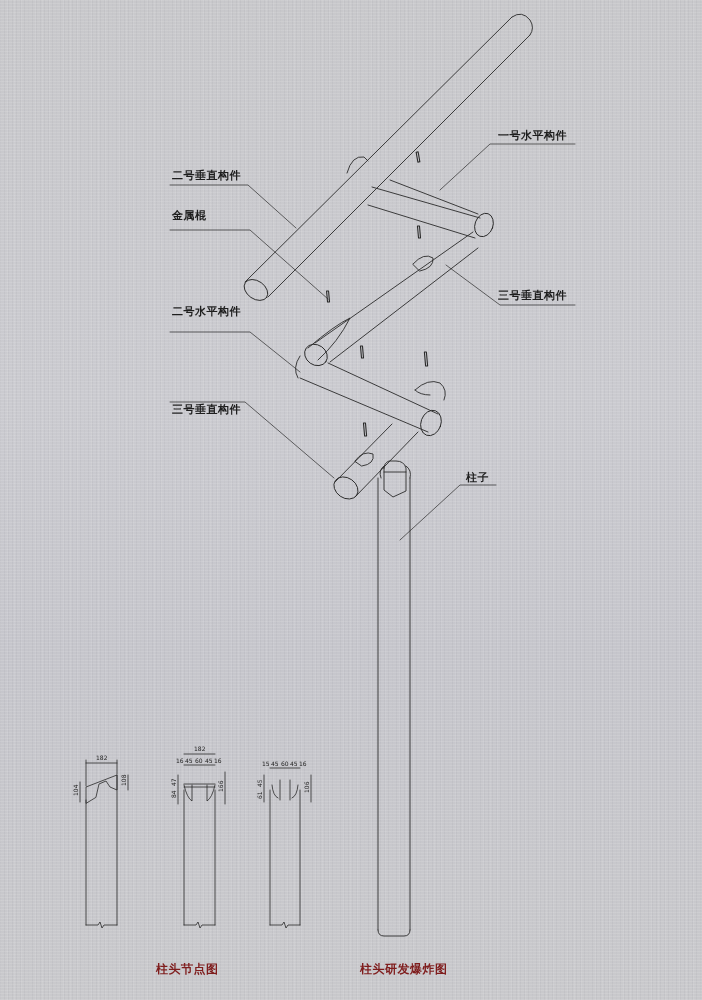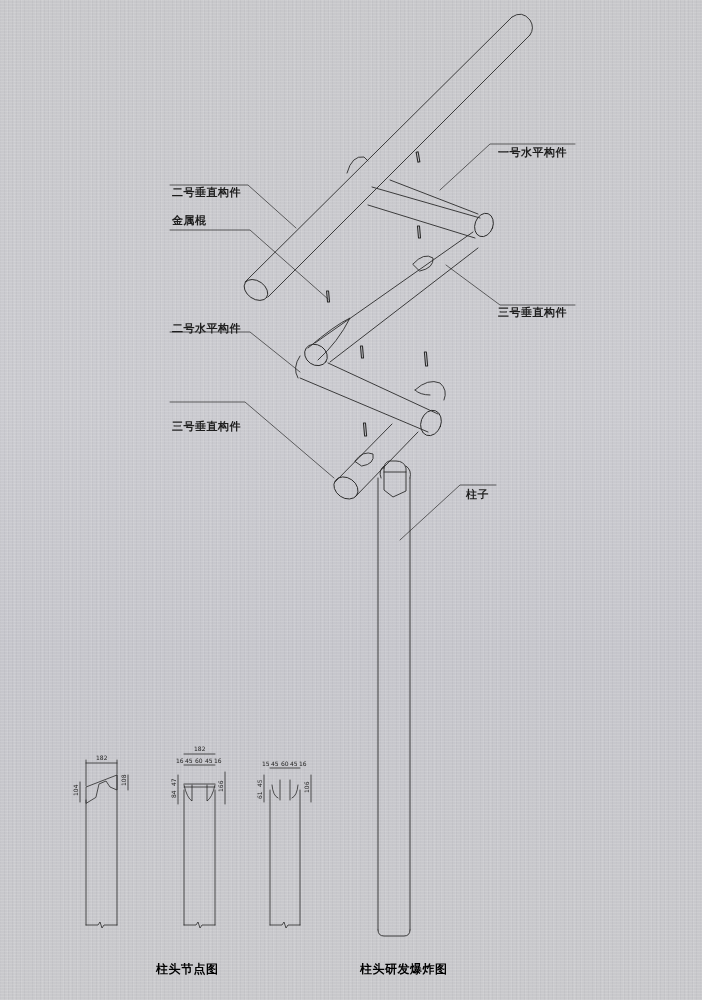--- a/index.html
+++ b/index.html
@@ -7,22 +7,22 @@
     width:702px; height:1000px; overflow:hidden; position:relative;
     background-color:#c9c9cd;
     background-image:
       repeating-linear-gradient(0deg, rgba(255,255,255,0.10) 0px, rgba(255,255,255,0.10) 1px, transparent 1px, transparent 3px),
       repeating-linear-gradient(90deg, rgba(120,120,130,0.08) 0px, rgba(120,120,130,0.08) 1px, transparent 1px, transparent 4px),
       repeating-linear-gradient(90deg, rgba(255,255,255,0.07) 0px, rgba(255,255,255,0.07) 1px, transparent 1px, transparent 7px),
       linear-gradient(180deg, #c8c8cb 0%, #cbcbd0 40%, #c6c6cc 65%, #c9c9cc 100%);
     font-family: "DejaVu Sans", sans-serif;
   }
   svg#drawing { position:absolute; left:0; top:0; }
-  .lbl { position:absolute; font-size:11px; color:#1e1e1e; font-weight:bold; white-space:nowrap; letter-spacing:0.5px;margin-top:17px; }
-  .cap { position:absolute; font-size:12px; color:#000000; font-weight:bold; white-space:nowrap; letter-spacing:0.5px; }
+  .lbl { position:absolute; font-size:11px; color:#1e1e1e; font-weight:bold; white-space:nowrap; letter-spacing:0.5px; }
+  .cap { position:absolute; font-size:12px; color:#7f1d1d; font-weight:bold; white-space:nowrap; letter-spacing:0.5px; }
   .dim { font-family:"DejaVu Sans", sans-serif; font-size:6px; fill:#222; }
 </style>
 </head>
 <body>
 
 <svg id="drawing" width="702" height="1000" viewBox="0 0 702 1000" xmlns="http://www.w3.org/2000/svg">
   <g fill="none" stroke="#2a2a2a" stroke-width="0.9" stroke-linejoin="round" stroke-linecap="round">
 
     <g>
       <line x1="245" y1="282" x2="512" y2="17"></line>
@@ -150,21 +150,21 @@
     <text class="dim" x="281" y="766">60</text>
     <text class="dim" x="290" y="766">45</text>
     <text class="dim" x="299" y="766">16</text>
     <text class="dim" x="262" y="799" transform="rotate(-90 262 799)">61</text>
     <text class="dim" x="262" y="787" transform="rotate(-90 262 787)">45</text>
     <text class="dim" x="309" y="793" transform="rotate(-90 309 793)">106</text>
   </g>
 </svg>
 
 <div class="lbl" style="left:172px; top:168px;">二号垂直构件</div>
-<div class="lbl" style="left:172px; top:196px;">金属棍</div>
+<div class="lbl" style="left:172px; top:208px;">金属棍</div>
 <div class="lbl" style="left:498px; top:128px;">一号水平构件</div>
 <div class="lbl" style="left:498px; top:288px;">三号垂直构件</div>
 <div class="lbl" style="left:172px; top:304px;">二号水平构件</div>
 <div class="lbl" style="left:172px; top:402px;">三号垂直构件</div>
 <div class="lbl" style="left:466px; top:470px;">柱子</div>
 
 <div class="cap" style="left:156px; top:961px;">柱头节点图</div>
 <div class="cap" style="left:360px; top:961px;text-align:right;">柱头研发爆炸图</div>
 
 </body></html>

